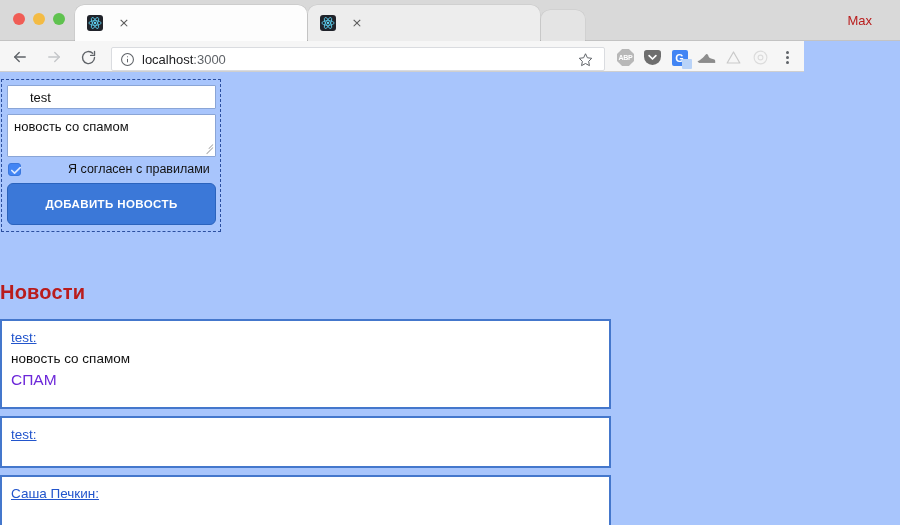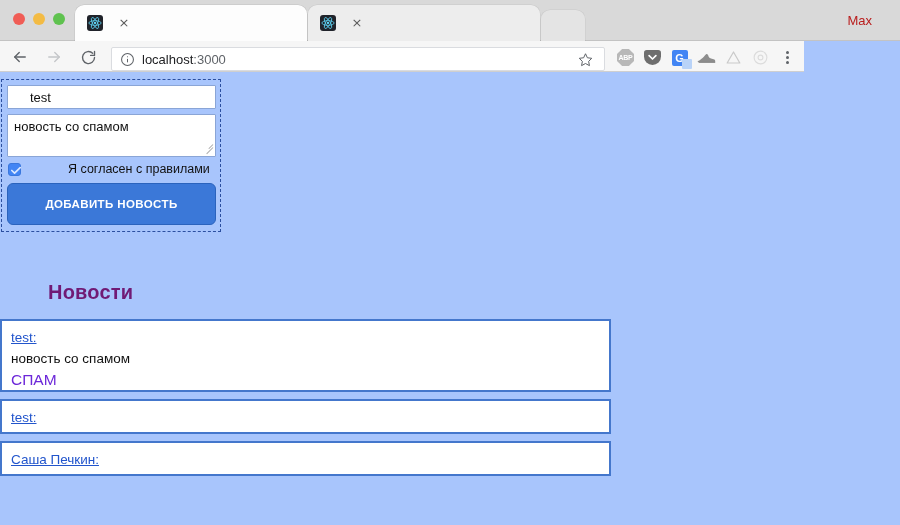--- a/index.html
+++ b/index.html
@@ -299,35 +299,34 @@
     font-weight: bold;
     letter-spacing: 0.4px;
     cursor: pointer;
   }
 
   .news-heading {
     position: absolute;
     left: 0; top: 208px;
     font-size: 20px;
     font-weight: bold;
-    color: #701a75;
+    color: #b91c1c;
     letter-spacing: 0.2px;
-    padding-left: 48px;
   }
 
   .news-list {
     position: absolute;
     left: 0; top: 246px;
     width: 613px;
   }
   .news-card {
     width: 611px;
     background: #ffffff;
     border: 2px solid #4477cc;
-    padding: 7px 9px 1px 9px;
+    padding: 7px 9px 18px 9px;
     margin-bottom: 7px;
   }
   .news-author {
     display: inline-block;
     font-size: 13.5px;
     color: #2255cc;
     text-decoration: underline;
     margin-bottom: 6px;
     cursor: pointer;
   }

